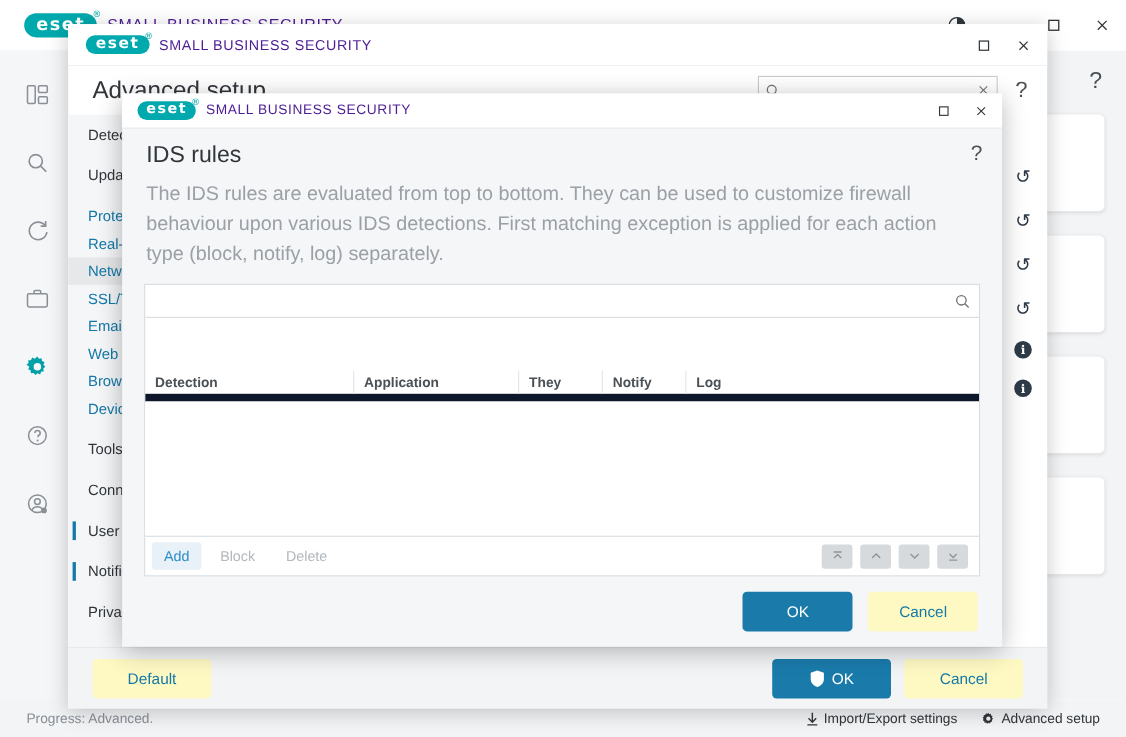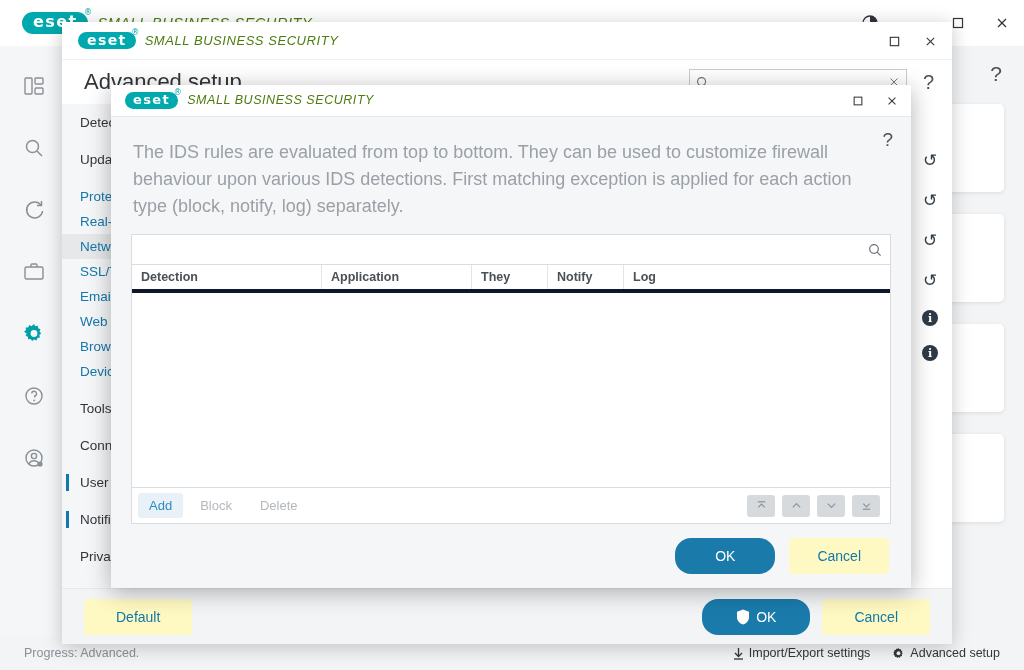--- a/index.html
+++ b/index.html
@@ -32,21 +32,21 @@
     padding: 2px 11px 3px 11px;
     font-size: 16px; font-weight: bold; letter-spacing: 1.4px;
     line-height: 1.05;
     font-family: "DejaVu Sans", sans-serif;
   }
   .eset-mark .reg {
     position: absolute; right: -5px; top: -3px;
     font-size: 8px; font-weight: normal; color: #00a9ad;
   }
   .eset-words {
-    color: #4d7c0f; font-size: 14.5px; letter-spacing: 0.55px; font-style: italic;
+    color: #4c1d95; font-size: 14.5px; letter-spacing: 0.55px;
   }
   .win-ctrls {
     position: absolute; right: 0; top: 0; height: 46px;
     display: flex; align-items: center;
   }
   .win-btn {
     width: 44px; height: 46px;
     display: flex; align-items: center; justify-content: center;
     color: #31363b;
   }
@@ -153,21 +153,21 @@
     height: 56px; flex: 0 0 56px; background: #f2f4f6;
     border-top: 1px solid #e6e8ea;
     display: flex; align-items: center; padding: 0 22px;
   }
   .btn {
     border: none; border-radius: 4px; cursor: pointer;
     font-family: "Liberation Sans", sans-serif; font-size: 14px;
   }
   .btn-soft { background: #fef9c3; color: #1478a8; padding: 10px 32px; }
   .btn-primary { background: #1a7bab; color: #ffffff; padding: 10px 34px;
-    display: inline-flex; align-items: center; gap: 6px; justify-content:center;border-radius:16px;}
+    display: inline-flex; align-items: center; gap: 6px; justify-content:center;}
   .adv-footer .right { margin-left: auto; display: flex; gap: 12px; }
 
   
   .ids-dialog {
     position: absolute; left: 111px; top: 85px; width: 800px; height: 503px;
     background: #f5f6f8;
     box-shadow: 0 4px 22px rgba(0,0,0,.30);
     display: flex; flex-direction: column;
   }
   .ids-titlebar {
@@ -193,21 +193,21 @@
     display: flex; flex-direction: column; overflow: hidden;
   }
   .tbl-search {
     height: 30px; flex: 0 0 30px; border-bottom: 1px solid #d9dde0;
     display: flex; align-items: center; padding: 0 8px;
   }
   .tbl-search input {
     flex: 1; border: none; outline: none; font-size: 12px;
     font-family: "Liberation Sans", sans-serif; min-width: 0;
   }
-  .tbl-head { display: flex; height: 28px; flex: 0 0 28px; border-bottom: 4px solid #0f172a;}
+  .tbl-head { display: flex; height: 28px; flex: 0 0 28px; border-bottom: 7px solid #0f172a; margin-top: 48px;}
   .th {
     font-size: 12.5px; color: #4a5055; font-weight: bold;
     display: flex; align-items: center; padding-left: 9px;
     border-right: 1px solid #e2e5e8;
   }
   .th:last-child { border-right: none; }
   .tbl-body { flex: 1; background: #ffffff; }
   .tbl-foot {
     height: 36px; flex: 0 0 36px; border-top: 1px solid #d9dde0;
     display: flex; align-items: center; padding: 0 6px; gap: 6px;
@@ -462,20 +462,21 @@
       <div class="win-btn close">
         <svg width="12" height="12" viewBox="0 0 14 14">
             <line x1="3" y1="3" x2="11" y2="11" stroke="currentColor" stroke-width="1.2"></line>
             <line x1="11" y1="3" x2="3" y2="11" stroke="currentColor" stroke-width="1.2"></line>
           </svg>
       </div>
     </div>
   </div>
 
   <div class="ids-head">
+    <div class="ids-title">IDS rules</div>
     <div class="ids-help">?</div>
   </div>
   <div class="ids-desc">The IDS rules are evaluated from top to bottom. They can be used to customize firewall behaviour upon various IDS detections. First matching exception is applied for each action type (block, notify, log) separately.</div>
 
   <div class="ids-table-wrap">
     <div class="tbl-search">
       <input value="" placeholder="" style="">
       <svg width="14" height="14" viewBox="0 0 14 14" fill="none" stroke="#6b7176" stroke-width="1.2">
           <circle cx="6" cy="6" r="4.3"></circle>
           <line x1="9.2" y1="9.2" x2="12.6" y2="12.6"></line>

